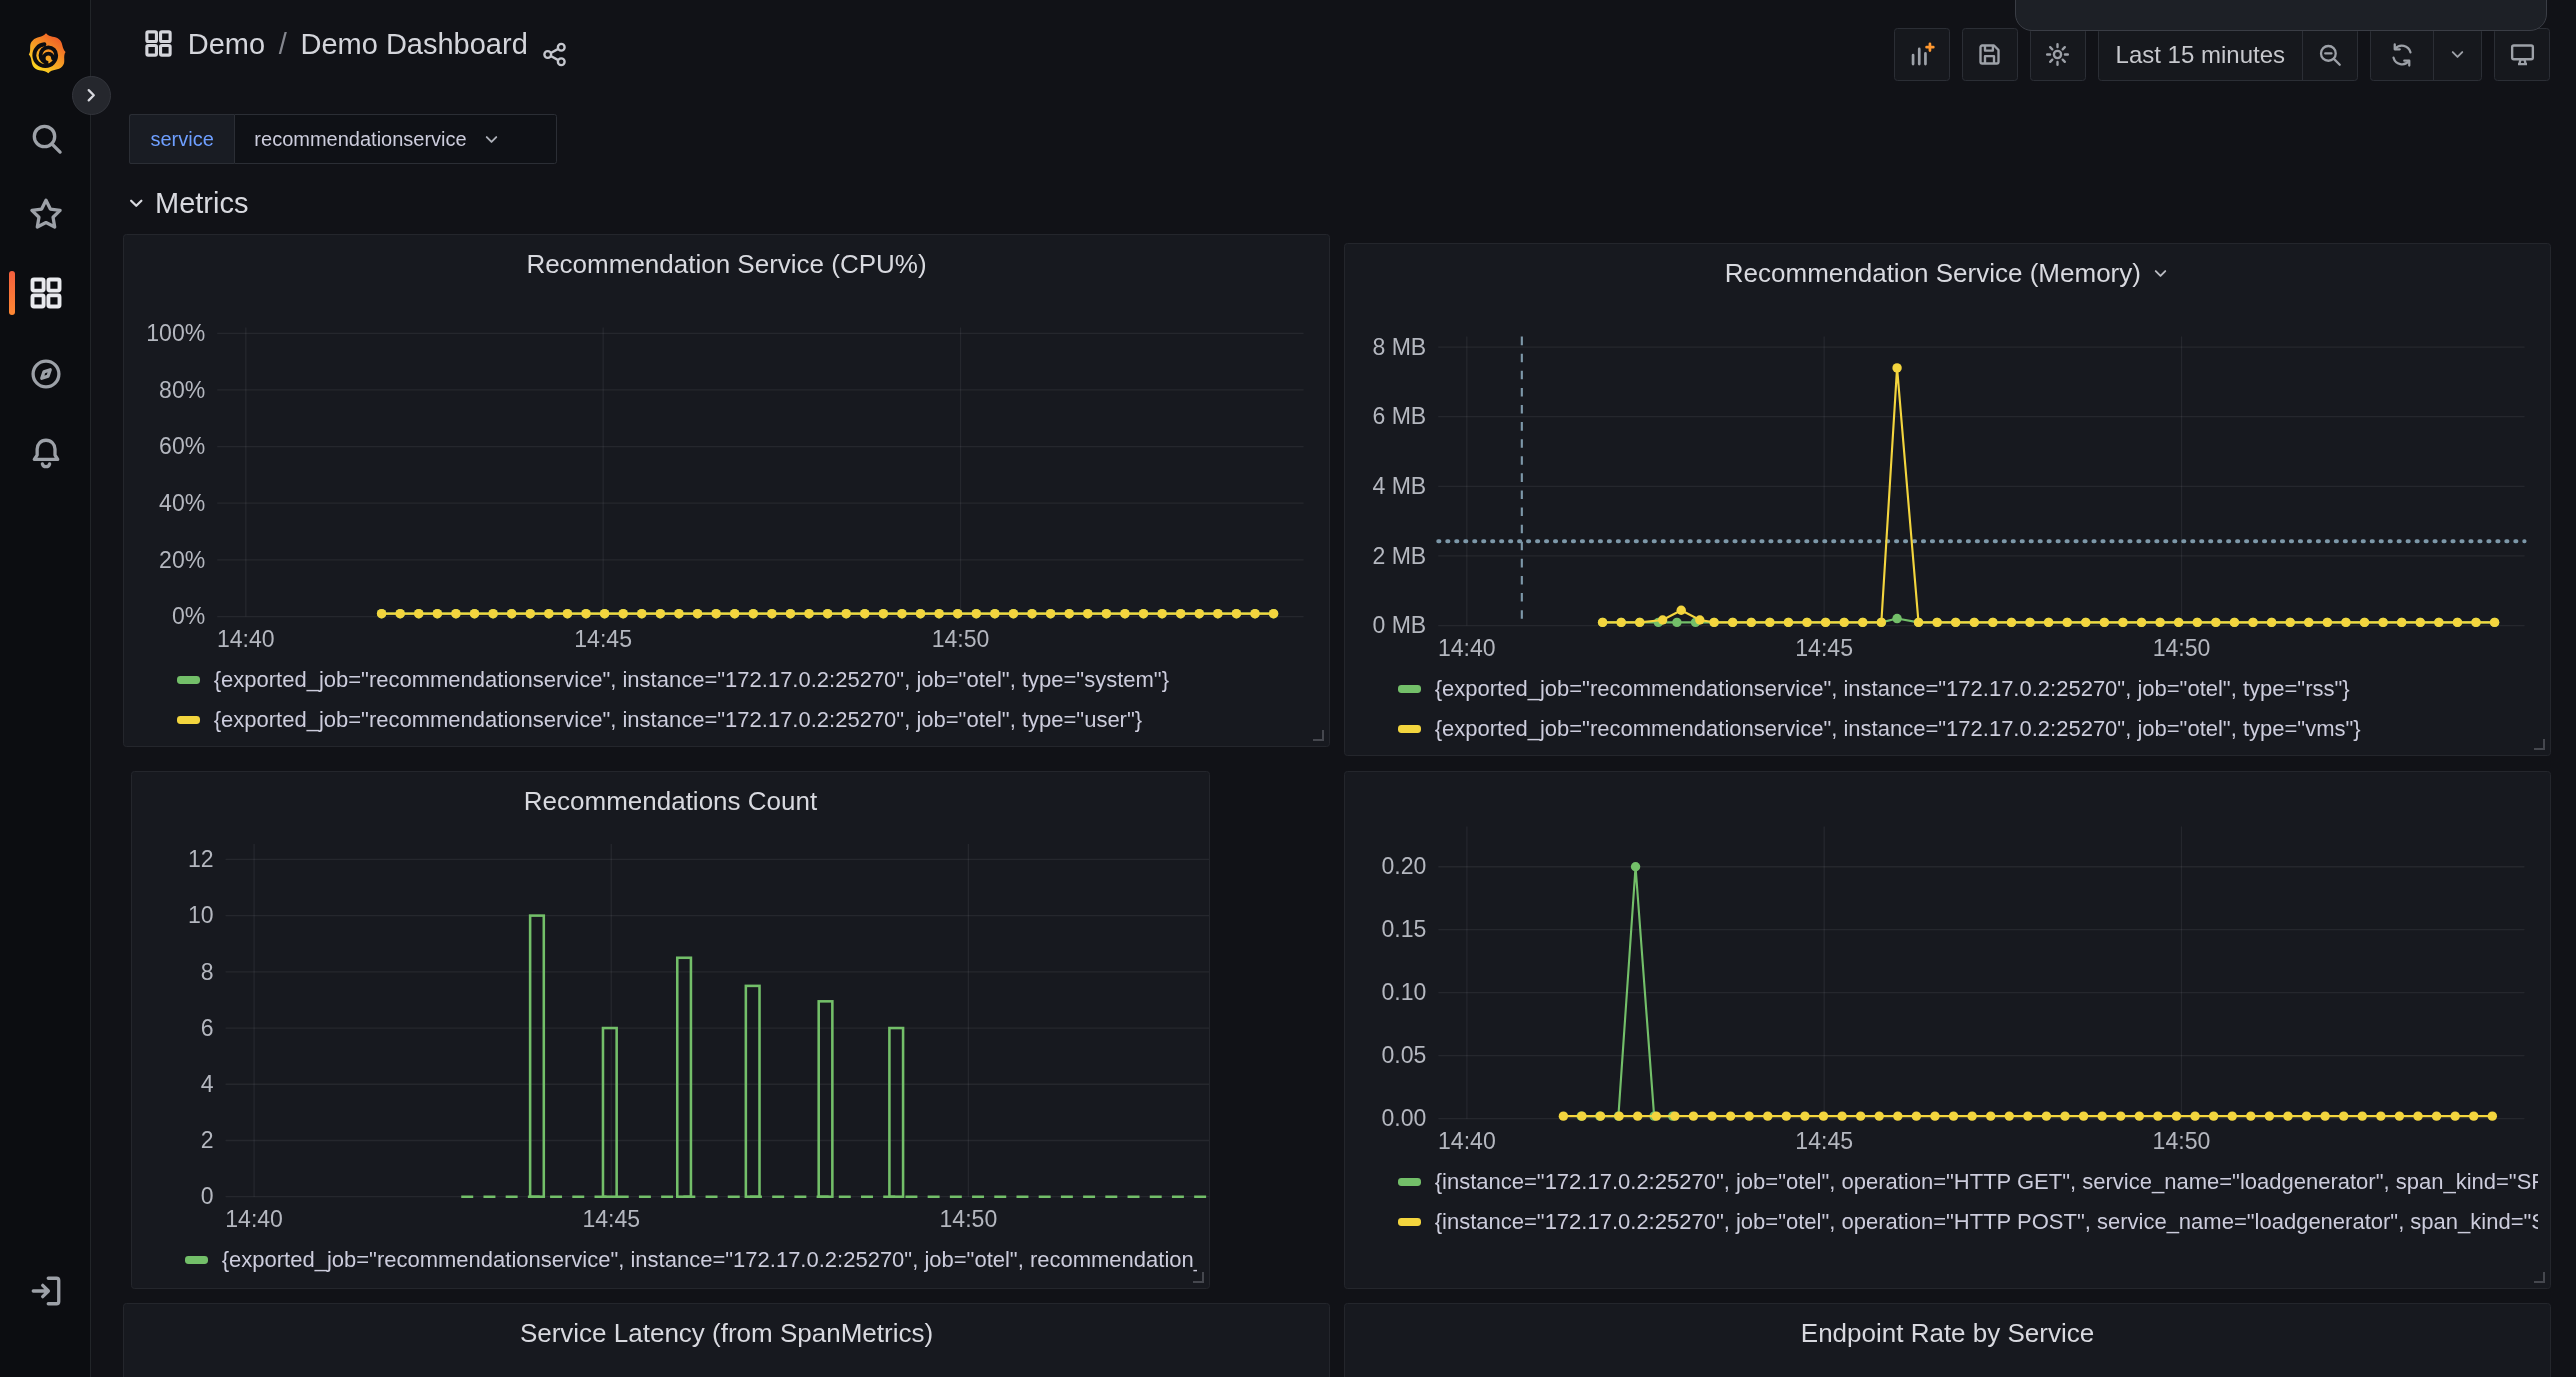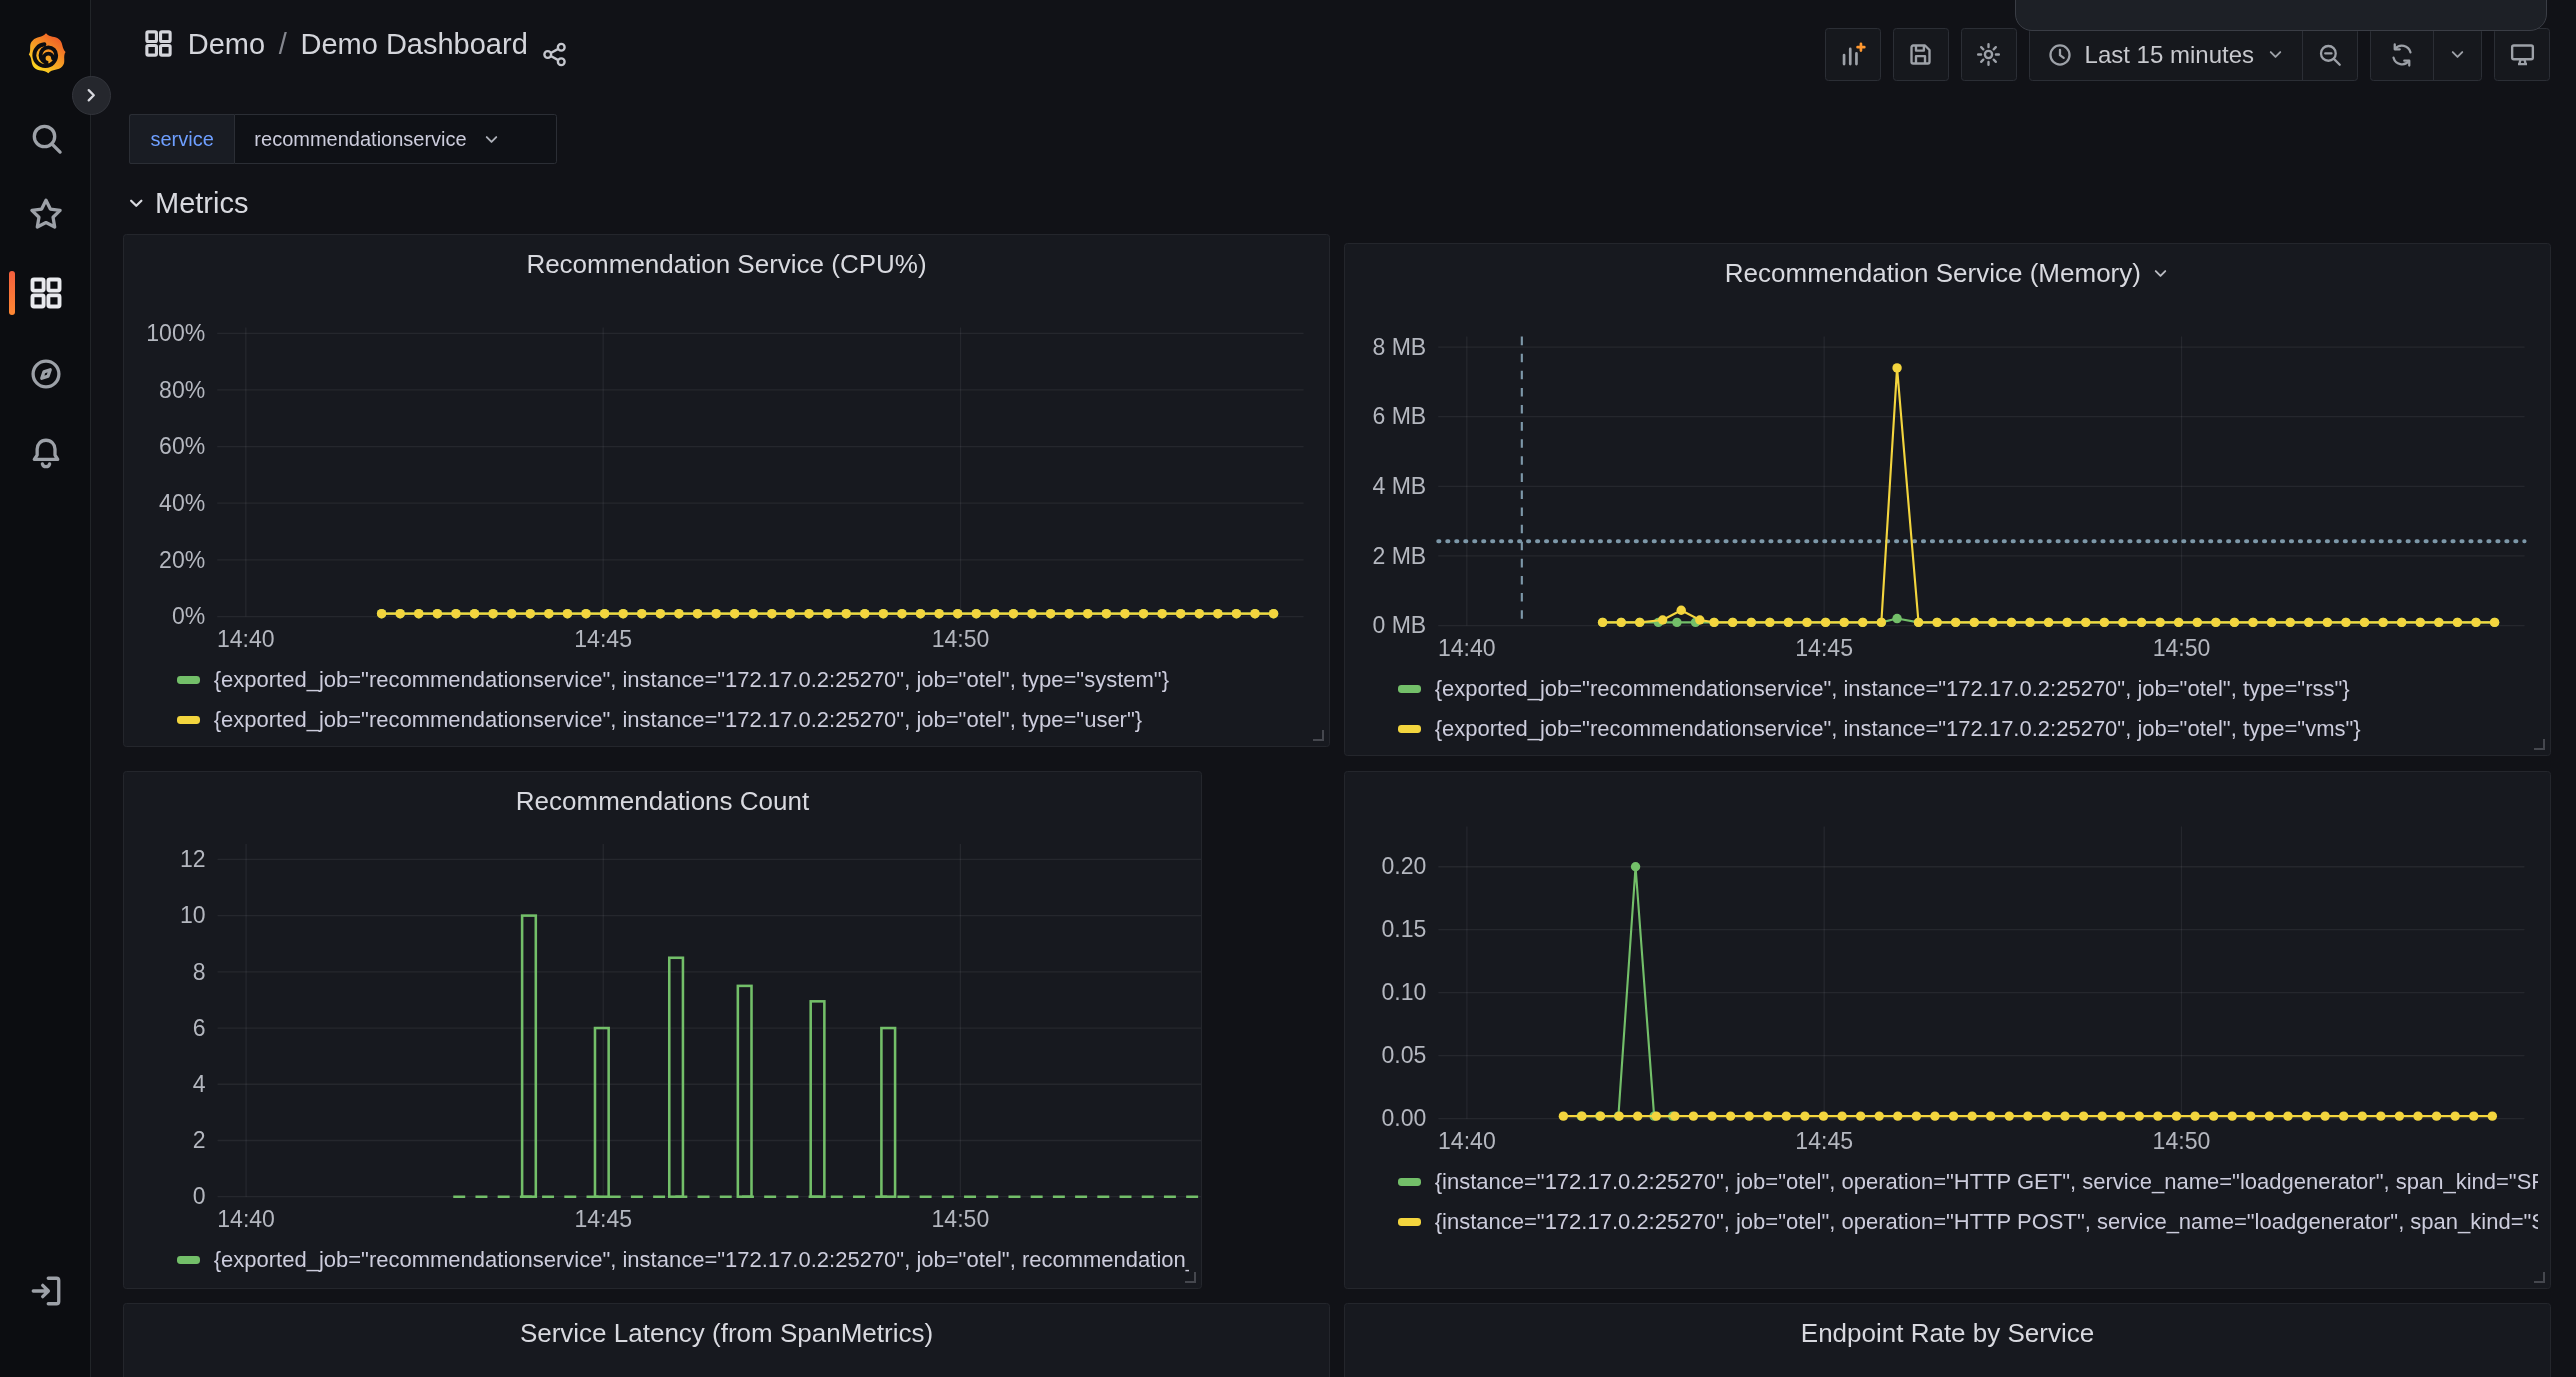--- a/index.html
+++ b/index.html
@@ -32,21 +32,21 @@
   .crumb { font-size:29px; color:#d4d5db; cursor:pointer; }
   .crumb-sep { font-size:29px; color:#85878f; }
   .share-btn svg { width:27px; height:27px; color:#c5c7ce; }
   .toolbar { position:absolute; right:26px; top:28px; height:53px;
     display:flex; align-items:stretch; gap:12px; }
   .tb-btn { background:#16181d; border:0.9px solid #2b2e35; border-radius:3.4px;
     width:56px; display:flex; align-items:center; justify-content:center; }
   .tb-btn svg { width:27px; height:27px; }
   .btn-group { display:flex; align-items:stretch; background:#16181d;
     border:0.9px solid #2b2e35; border-radius:3.4px; }
-  .btn-group > button { display:flex; align-items:center; justify-content:center; }
+  .btn-group > button { display:flex; align-items:center; justify-content:center;flex-direction:column; }
   .btn-group > button + button { border-left:0.9px solid #2b2e35; }
   .time-picker { gap:12px; padding:0 17px; }
   .time-label { font-size:24px; color:#c7c8cd; white-space:nowrap; }
   .zoom-out-btn { width:55px; }
   .refresh-btn { width:62px; }
   .refresh-caret { width:48px; }
 
   
   .top-overlay { position:absolute; left:2015px; top:-19px; width:532px; height:50px;
     background:#1d2026; border:0.9px solid #3a3d45; border-radius:17px; z-index:8; }
@@ -64,21 +64,21 @@
   .section-header { position:absolute; left:126px; top:185px; height:36px;
     display:flex; align-items:center; gap:8.5px; cursor:pointer; }
   .section-header svg { width:20.5px; height:20.5px; color:#d8d9df; }
   .section-title { font-size:29px; font-weight:normal; color:#d8d9df; }
 
   
   .panel { position:absolute; background:#17191f; border:0.9px solid #24262c;
     border-radius:3.4px; padding:10.3px 12px 5.1px; overflow:hidden; }
   .p-r1c1 { left:123px; top:234px;  width:1207px; height:513px; }
   .p-r1c2 { left:1344px; top:243px; width:1207px; height:513px; }
-  .p-r2c1 { left:123px; top:771px;  width:1079px; height:518px; }
+  .p-r2c1 { left:131px; top:771px;  width:1079px; height:518px; }
   .p-r2c2 { left:1344px; top:771px; width:1207px; height:518px; }
   .p-r3c1 { left:123px; top:1303px; width:1207px; height:256px; }
   .p-r3c2 { left:1344px; top:1303px; width:1207px; height:256px; }
   .panel-title-row { height:38px; display:flex; align-items:center; justify-content:center;
     gap:10.3px; cursor:pointer; }
   .panel-title { font-size:26px; font-weight:500; color:#d8d9df; white-space:nowrap; }
   .panel-title-row svg { width:19px; height:19px; color:#b9bbc2; }
   .chart { width:1183px; }
   .chart-a { height:373px; } .chart-b { height:416px; } .chart-c { height:376px; }
   .legend { padding:3.4px 0 6.8px 41px; }

